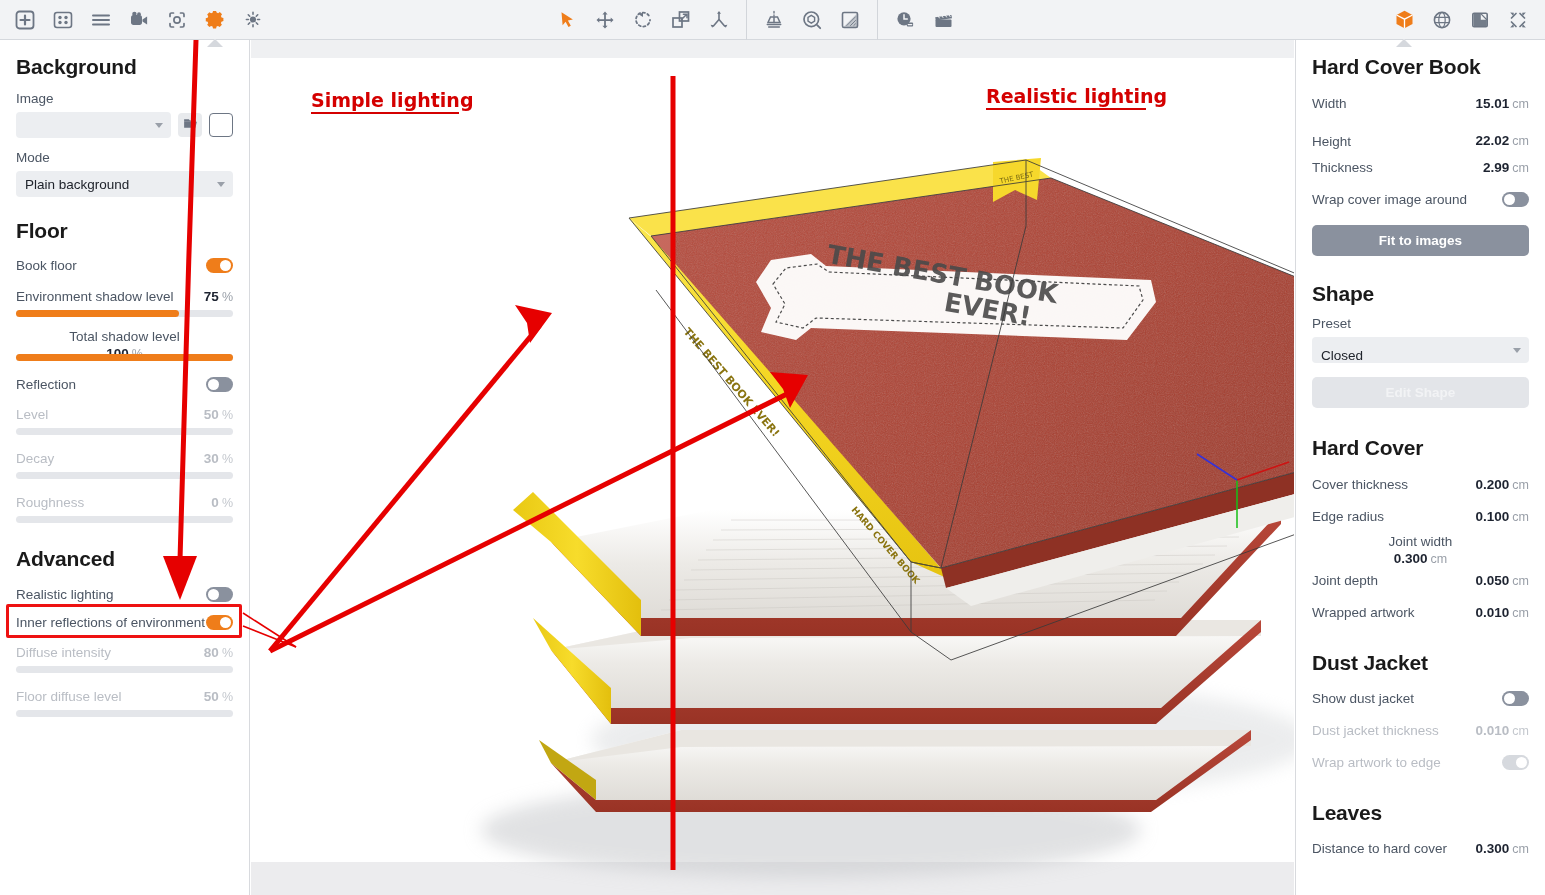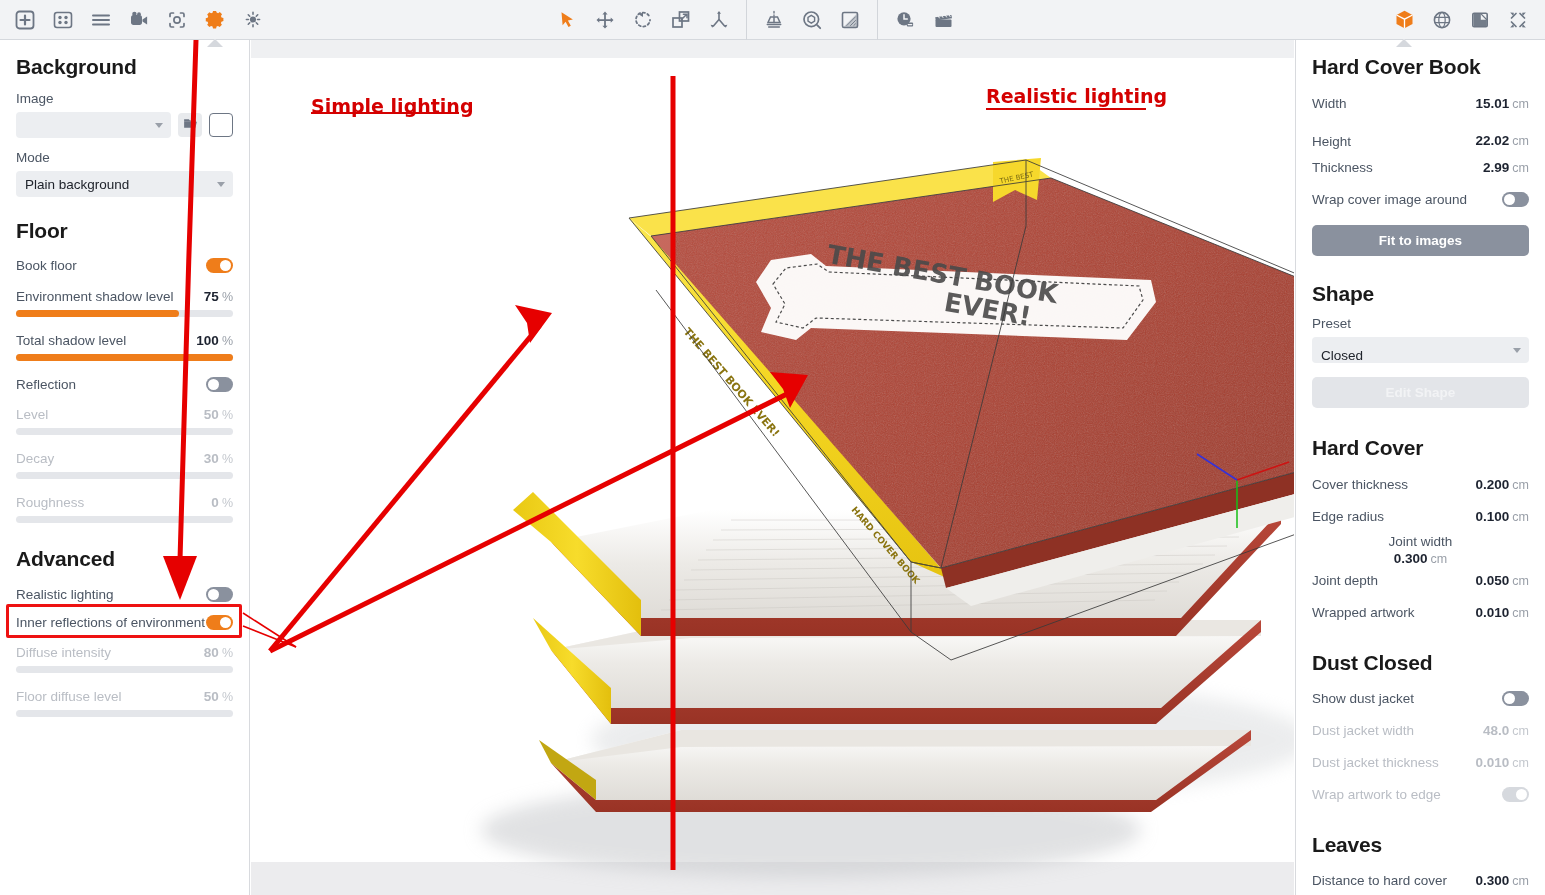--- a/index.html
+++ b/index.html
@@ -572,21 +572,21 @@
         <div class="row" style="height:22px;">
           <span class="lbl">Environment shadow level</span>
           <span><span class="val">75</span><span class="unit">%</span></span>
         </div>
         <div class="slider">
             <div class="fill" style="width:75%"></div>
           </div>
       </div>
 
       <div style="margin-top:12px;">
-        <div class="row" style="height:22px;">
+        <div class="row" style="height:22px;flex-direction:column;">
           <span class="lbl">Total shadow level</span>
           <span><span class="val">100</span><span class="unit">%</span></span>
         </div>
         <div class="slider">
             <div class="fill" style="width:100%"></div>
           </div>
       </div>
 
       <div class="row" style="margin-top:9px;">
         <span class="lbl">Reflection</span>
@@ -707,31 +707,27 @@
       </div>
       <div class="row" style="margin-top:4px;">
         <span class="lbl">Joint depth</span>
         <span><span class="val">0.050</span><span class="unit">cm</span></span>
       </div>
       <div class="row" style="margin-top:4px;">
         <span class="lbl">Wrapped artwork</span>
         <span><span class="val">0.010</span><span class="unit">cm</span></span>
       </div>
 
-      <h2 class="section" style="margin-top:25px;">Dust Closed</h2>
+      <h2 class="section" style="margin-top:25px;">Dust Jacket</h2>
 
       <div class="row" style="margin-top:9px;">
         <span class="lbl">Show dust jacket</span>
         <span class="toggle">
             <span class="knob"></span>
           </span>
-      </div>
-      <div class="row" style="margin-top:4px;">
-        <span class="lbl dim">Dust jacket width</span>
-        <span><span class="val dim">48.0</span><span class="unit dim">cm</span></span>
       </div>
       <div class="row" style="margin-top:4px;">
         <span class="lbl dim">Dust jacket thickness</span>
         <span><span class="val dim">0.010</span><span class="unit dim">cm</span></span>
       </div>
       <div class="row" style="margin-top:4px;">
         <span class="lbl dim">Wrap artwork to edge</span>
         <span class="toggle disabled on">
             <span class="knob"></span>
           </span>
@@ -765,20 +761,20 @@
 
       <line x1="270" y1="651" x2="540" y2="325" stroke="#e60000" stroke-width="5"></line>
       <path d="M515 305 L552 313 L530 343 L527 323 Z" fill="#e60000"></path>
 
       <line x1="270" y1="651" x2="795" y2="390" stroke="#e60000" stroke-width="5"></line>
       <path d="M770 372 L808 375 L790 408 L783 389 Z" fill="#e60000"></path>
     </svg>
 
     <div class="hilite-box" style="left:6px; top:604px; width:236px; height:34px;"></div>
 
-    <div class="anno-label" style="left:311px; top:95px;">Simple lighting</div>
+    <div class="anno-label" style="left:311px; top:89px;">Simple lighting</div>
     <div class="anno-underline" style="left:311px; top:112px; width:148px;"></div>
 
     <div class="anno-label" style="left:986px; top:85px;">Realistic lighting</div>
     <div class="anno-underline" style="left:986px; top:108px; width:160px;"></div>
   </div>
 
 </div>
 
 </body></html>

